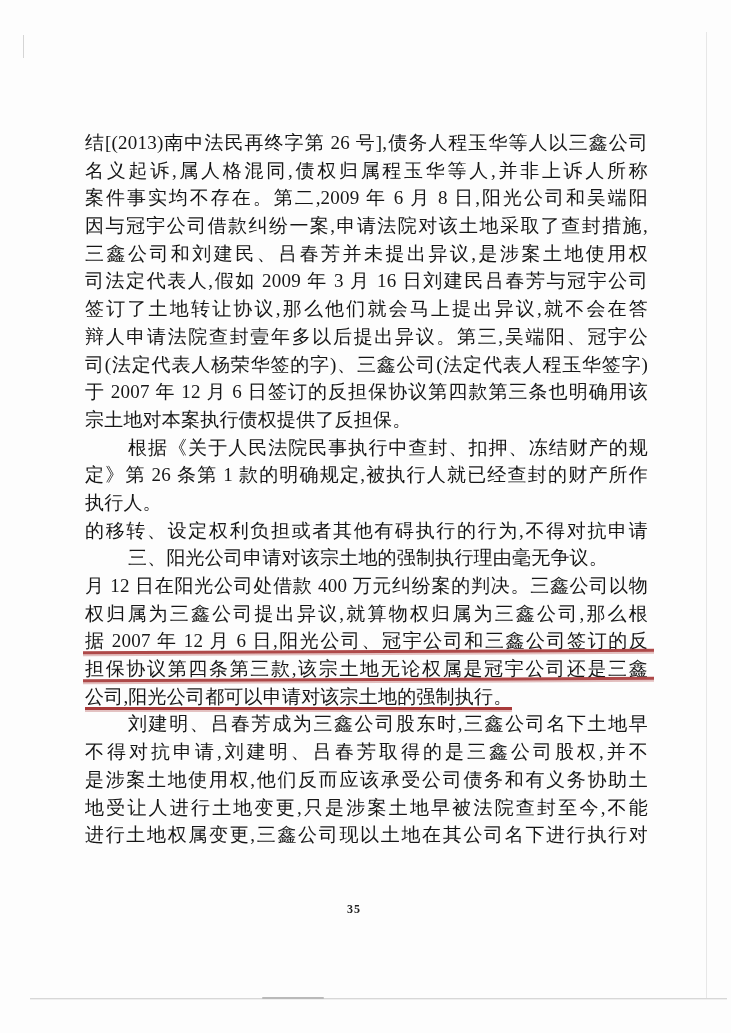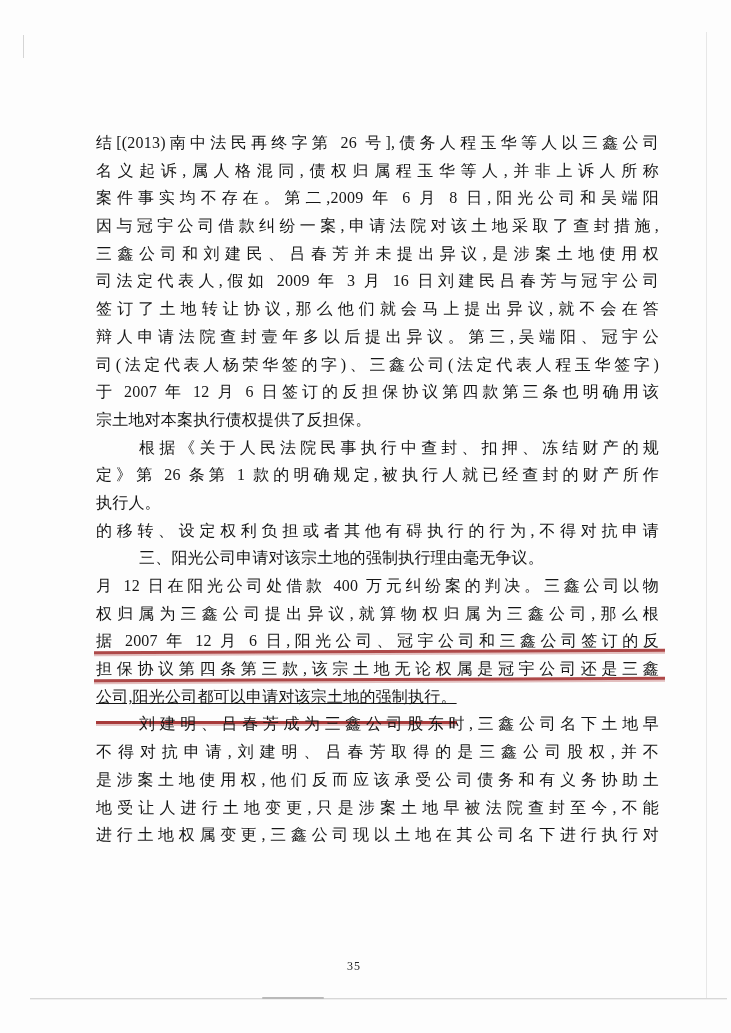--- a/index.html
+++ b/index.html
@@ -34,24 +34,24 @@
     width: 697px; height: 1px; background: #d7d7d7;
     box-shadow: 0 1px 0 #efefef;
   }
   .edge-smudge {
     position: absolute; left: 262px; top: 997px;
     width: 62px; height: 2px; background: #b9b9b9; border-radius: 2px;
   }
   
   .textblock {
     position: absolute;
-    left: 96px;
+    left: 85px;
     top: 129px;
     width: 563px;
-    font-size: 16px;
+    font-size: 19px;
     line-height: 27.7px;
     color: var(--ink);
     letter-spacing: 0.2px;
   }
   .line {
     position: relative;
     height: 27.7px;
     white-space: normal;
     text-align: justify;
     text-justify: inter-character;
@@ -70,29 +70,28 @@
     height: 3px;
     background: var(--red);
     opacity: 0.92;
     transform: rotate(-0.25deg);
     box-shadow: 0 2px 0 rgba(168, 58, 58, 0.35);
   }
   
   .ul-text {
     border-bottom: 3px solid var(--red);
     box-shadow: 0 2px 0 rgba(168, 58, 58, 0.3);
-    padding-bottom: 16px;
-    text-decoration: underline;
+    padding-bottom: 0px;
   }
   .pagenum {
     position: absolute;
     left: 347px;
-    top: 959px;
+    top: 902px;
     font-size: 12px;
-    font-weight: 400;
+    font-weight: 700;
     letter-spacing: 1px;
     color: #222222;
   }
 </style>
 </head>
 <body>
 
 <div class="page">
   <div class="mark-topleft"></div>
   <div class="edge-right"></div>

